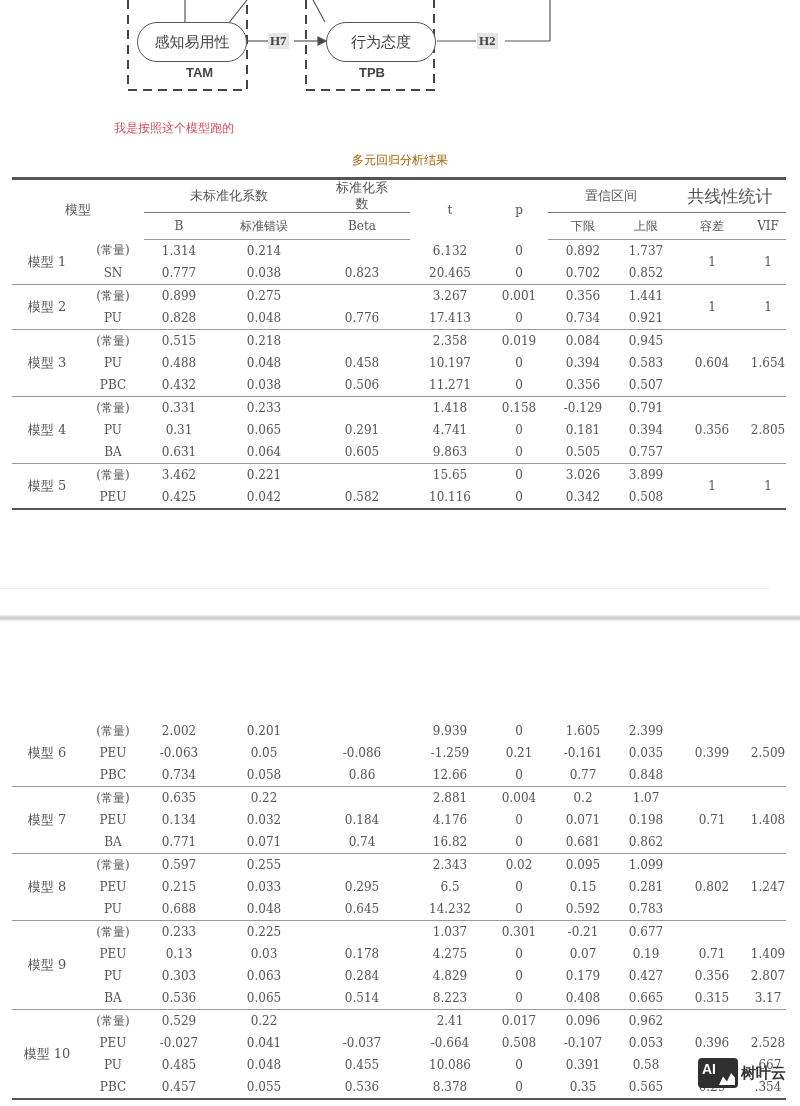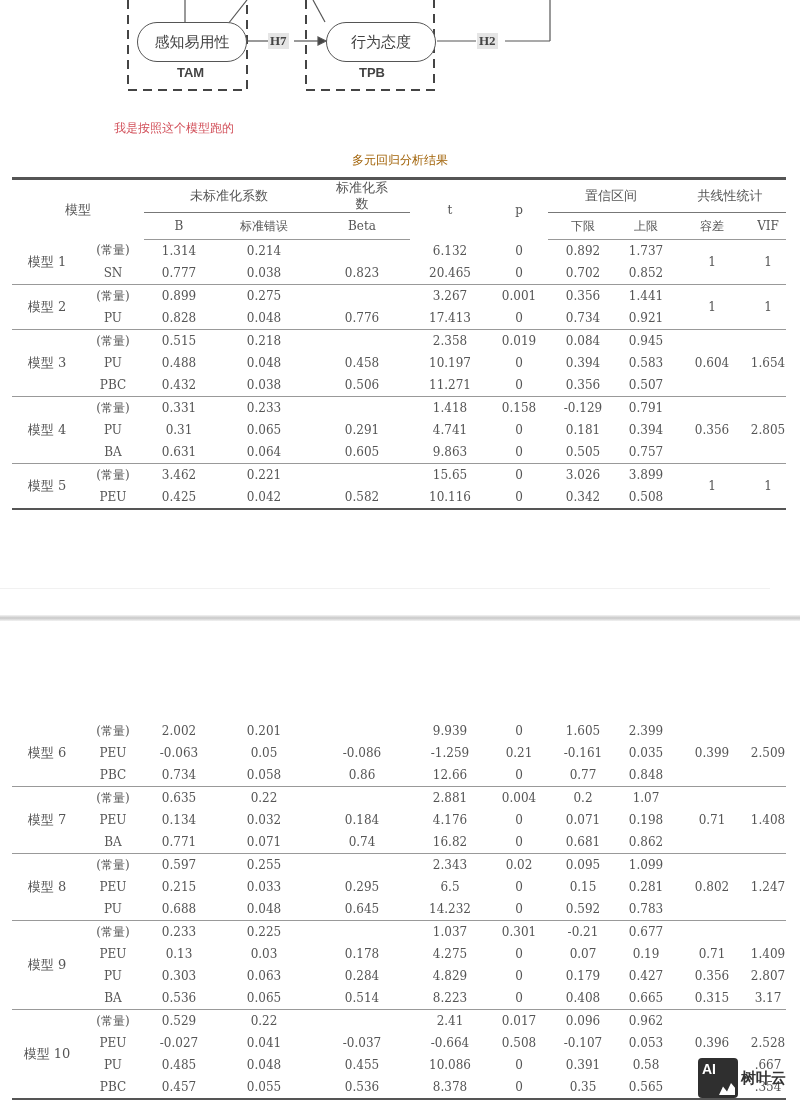--- a/index.html
+++ b/index.html
@@ -28,21 +28,21 @@
   .top-rule { border-top: 3px solid #555; }
   .group-sep td { border-top: 1.5px solid #999; }
   .bottom-rule { border-bottom: 2.5px solid #555; }
   .under { border-bottom: 1.5px solid #777; }
   .hdr-sep th { border-bottom: 1.5px solid #999; }
 
   .page-gap { position: absolute; left: 0; top: 615px; width: 800px; height: 6px; background: linear-gradient(#f3f3f3, #c8c8c8, #f3f3f3); }
   .faint-line { position: absolute; left: 0; top: 588px; width: 770px; height: 1px; background: #f1f1f1; }
 
   .watermark { position: absolute; left: 698px; top: 1058px; display: flex; align-items: center; }
-  .wm-logo { width: 40px; height: 40px; background: #2f2f2f; border-radius: 4px; color: #fff; font-weight: bold; font-family: "Liberation Sans", sans-serif; font-size: 14px; line-height: 22px; padding-left: 4px; box-sizing: border-box; position: relative; overflow: hidden; }
+  .wm-logo { width: 40px; height: 30px; background: #2f2f2f; border-radius: 4px; color: #fff; font-weight: bold; font-family: "Liberation Sans", sans-serif; font-size: 14px; line-height: 22px; padding-left: 4px; box-sizing: border-box; position: relative; overflow: hidden; }
   .wm-logo .wave { position: absolute; right: 3px; bottom: 3px; width: 16px; height: 12px; background: #fff; clip-path: polygon(0 100%, 25% 30%, 50% 70%, 75% 0, 100% 40%, 100% 100%); }
   .wm-text { font-size: 15px; font-weight: bold; color: #333; margin-left: 3px; font-family: "DejaVu Sans", sans-serif; }
 </style>
 </head>
 <body>
 
 <div class="diagram">
   <svg width="800" height="100">
     <g stroke="#444" stroke-width="2" stroke-dasharray="9,6" fill="none">
       <path d="M128 0 V90 H247 V0"></path>
@@ -55,21 +55,21 @@
       <line x1="245" y1="41" x2="268" y2="41"></line>
       <line x1="294" y1="41" x2="318" y2="41"></line>
       <polygon points="318,37 326,41 318,45" fill="#444"></polygon>
       <line x1="437" y1="41" x2="476" y2="41"></line>
       <line x1="505" y1="41" x2="550" y2="41"></line>
       <line x1="550" y1="41" x2="550" y2="0"></line>
     </g>
   </svg>
   <div class="node" style="left:137px; top:22px; width:108px;">感知易用性</div>
   <div class="node" style="left:326px; top:22px; width:108px;">行为态度</div>
-  <div class="box-label" style="left:177px; top:65px;">TAM</div>
+  <div class="box-label" style="left:186px; top:65px;">TAM</div>
   <div class="box-label" style="left:359px; top:65px;">TPB</div>
   <div class="edge-label" style="left:268px; top:33px;">H7</div>
   <div class="edge-label" style="left:477px; top:33px;">H2</div>
 </div>
 
 <div class="note">我是按照这个模型跑的</div>
 <div class="caption">多元回归分析结果</div>
 
 <table class="reg" id="t1" style="top:177px;">
   <colgroup>
@@ -86,21 +86,21 @@
       <col style="width:36px">
   </colgroup>
   <thead>
     <tr class="hdr top-rule">
       <th colspan="2" rowspan="2" style="font-size:13px;">模型</th>
       <th colspan="2" class="under" style="font-size:13px;">未标准化系数</th>
       <th class="under" style="font-size:13px; line-height:16px; white-space:normal; padding:0 16px;"><span>标准化系数</span></th>
       <th rowspan="2">t</th>
       <th rowspan="2">p</th>
       <th colspan="2" class="under" style="font-size:13px;">置信区间</th>
-      <th colspan="2" class="under" style="font-size:13px;">共线性统计</th>
+      <th colspan="2" class="under" style="font-size:17px;">共线性统计</th>
     </tr>
     <tr class="hdr hdr-sep">
       <th>B</th>
       <th>标准错误</th>
       <th>Beta</th>
       <th>下限</th>
       <th>上限</th>
       <th>容差</th>
       <th>VIF</th>
     </tr>

